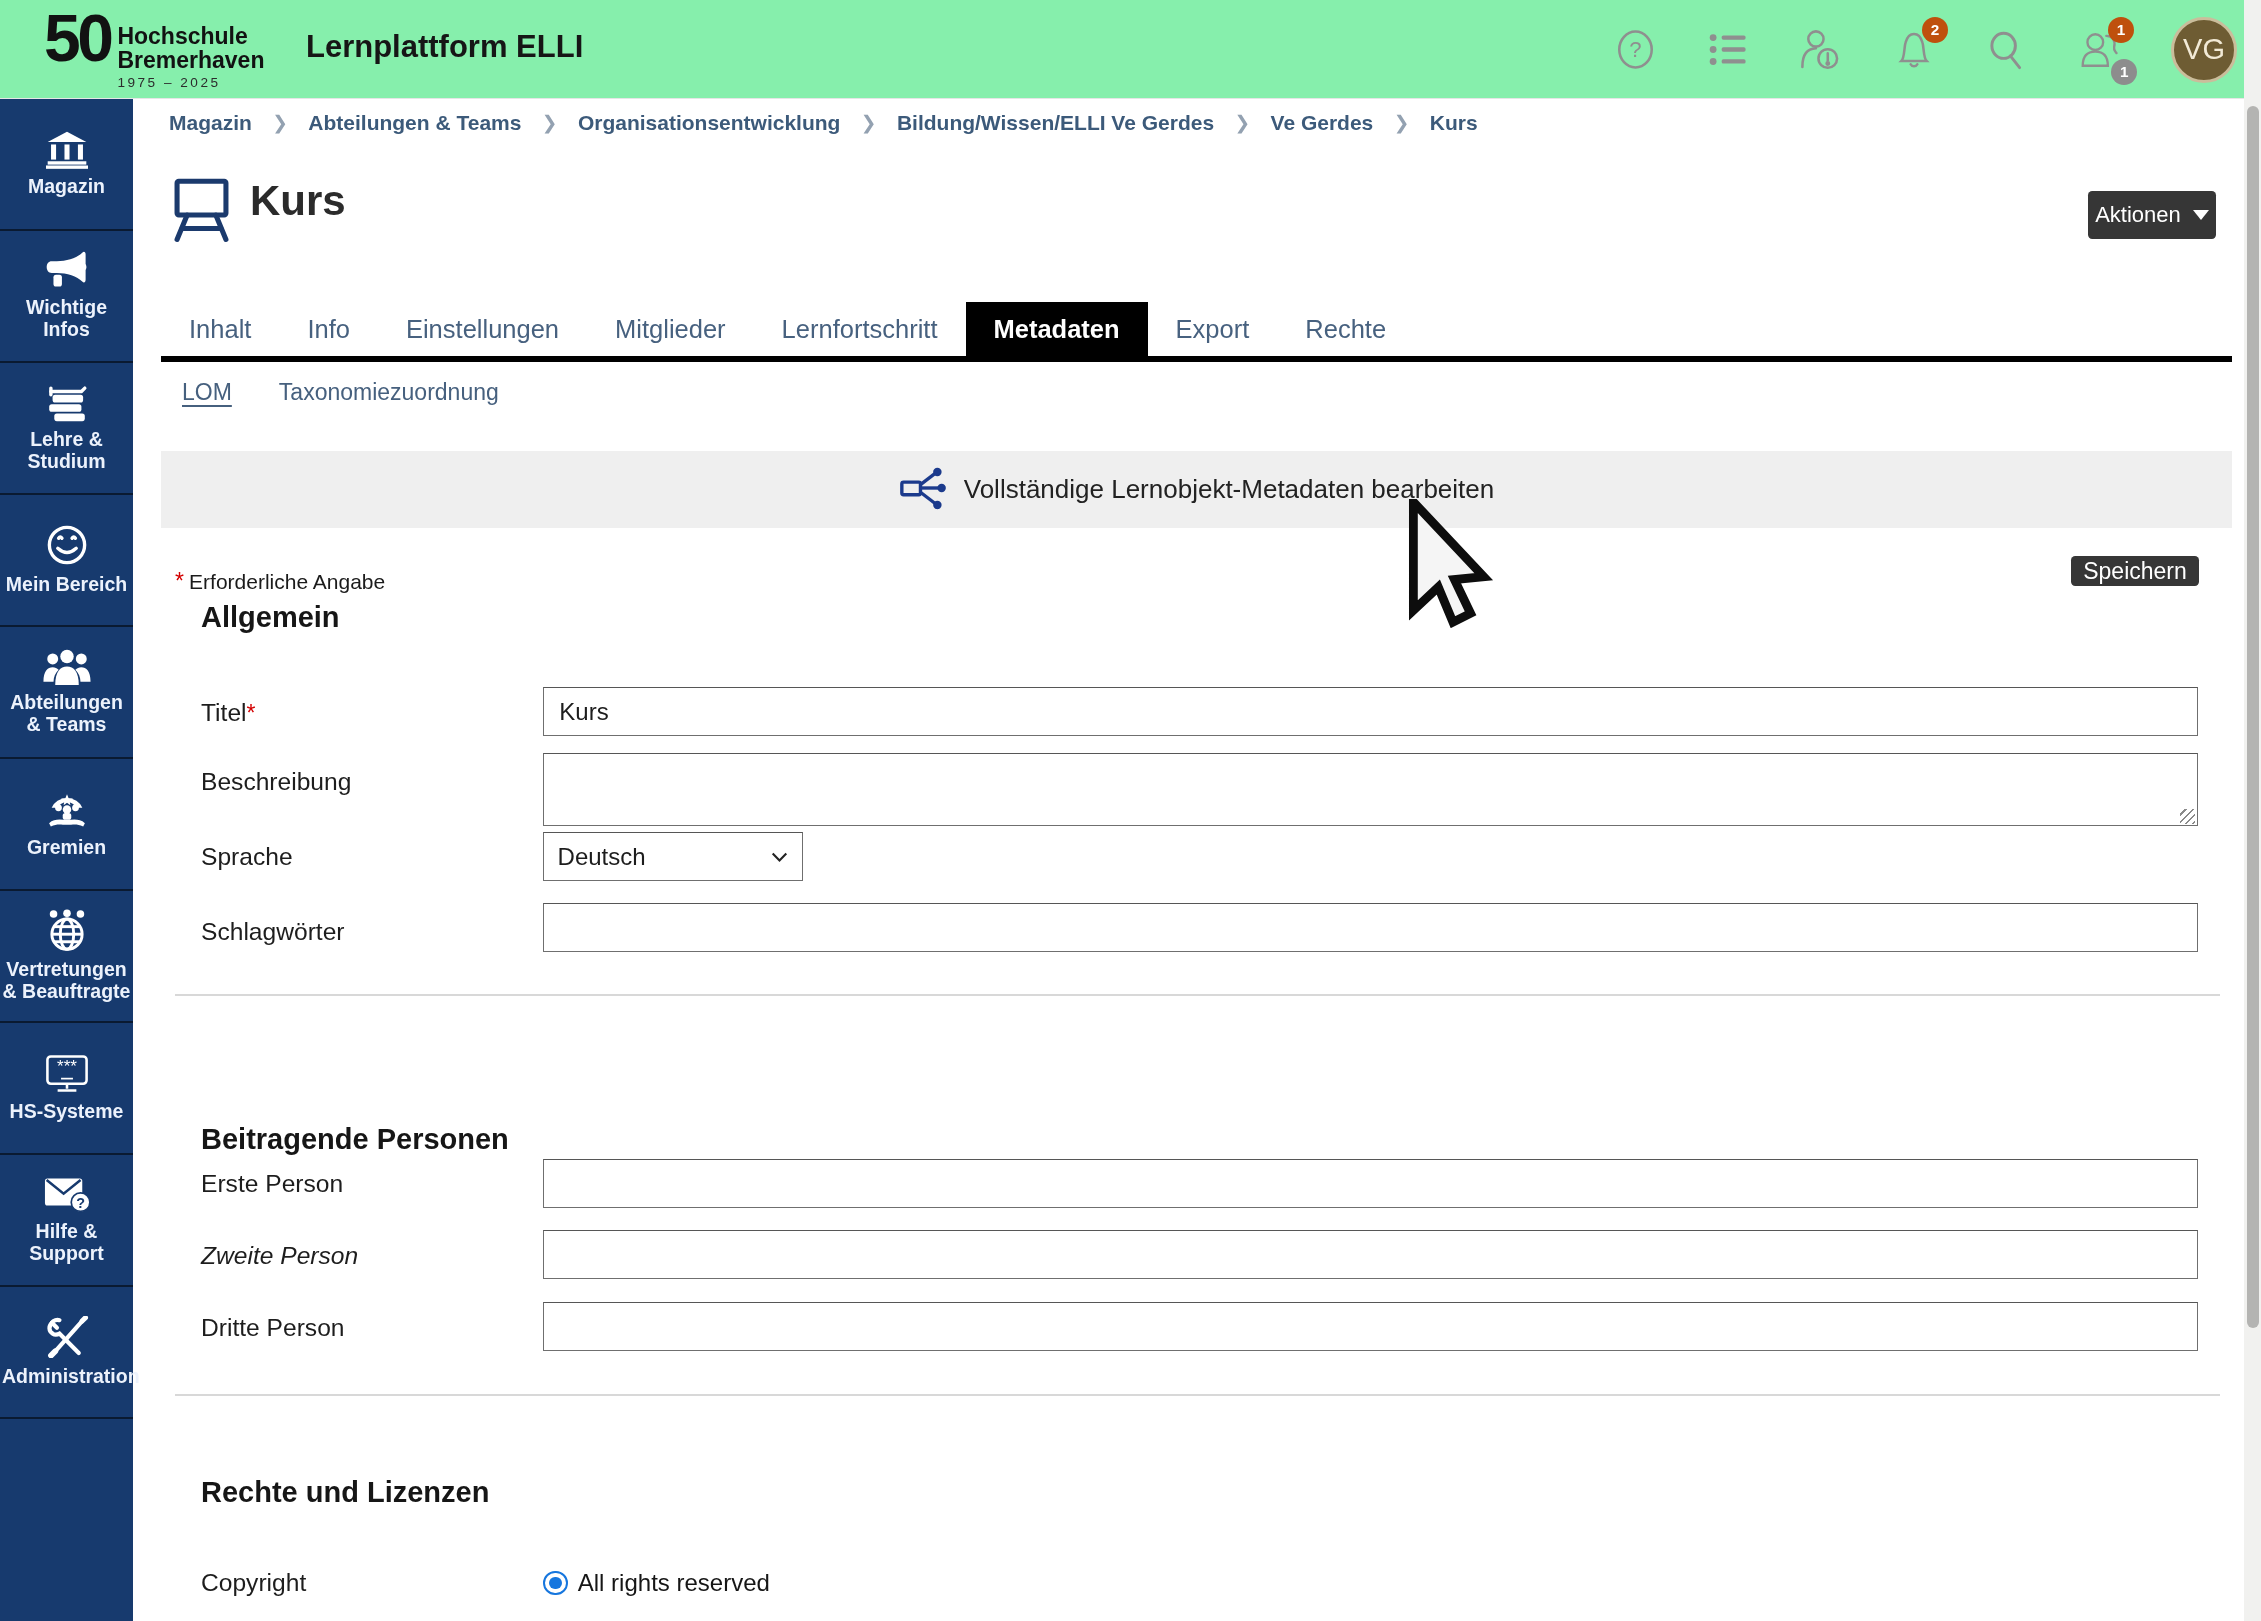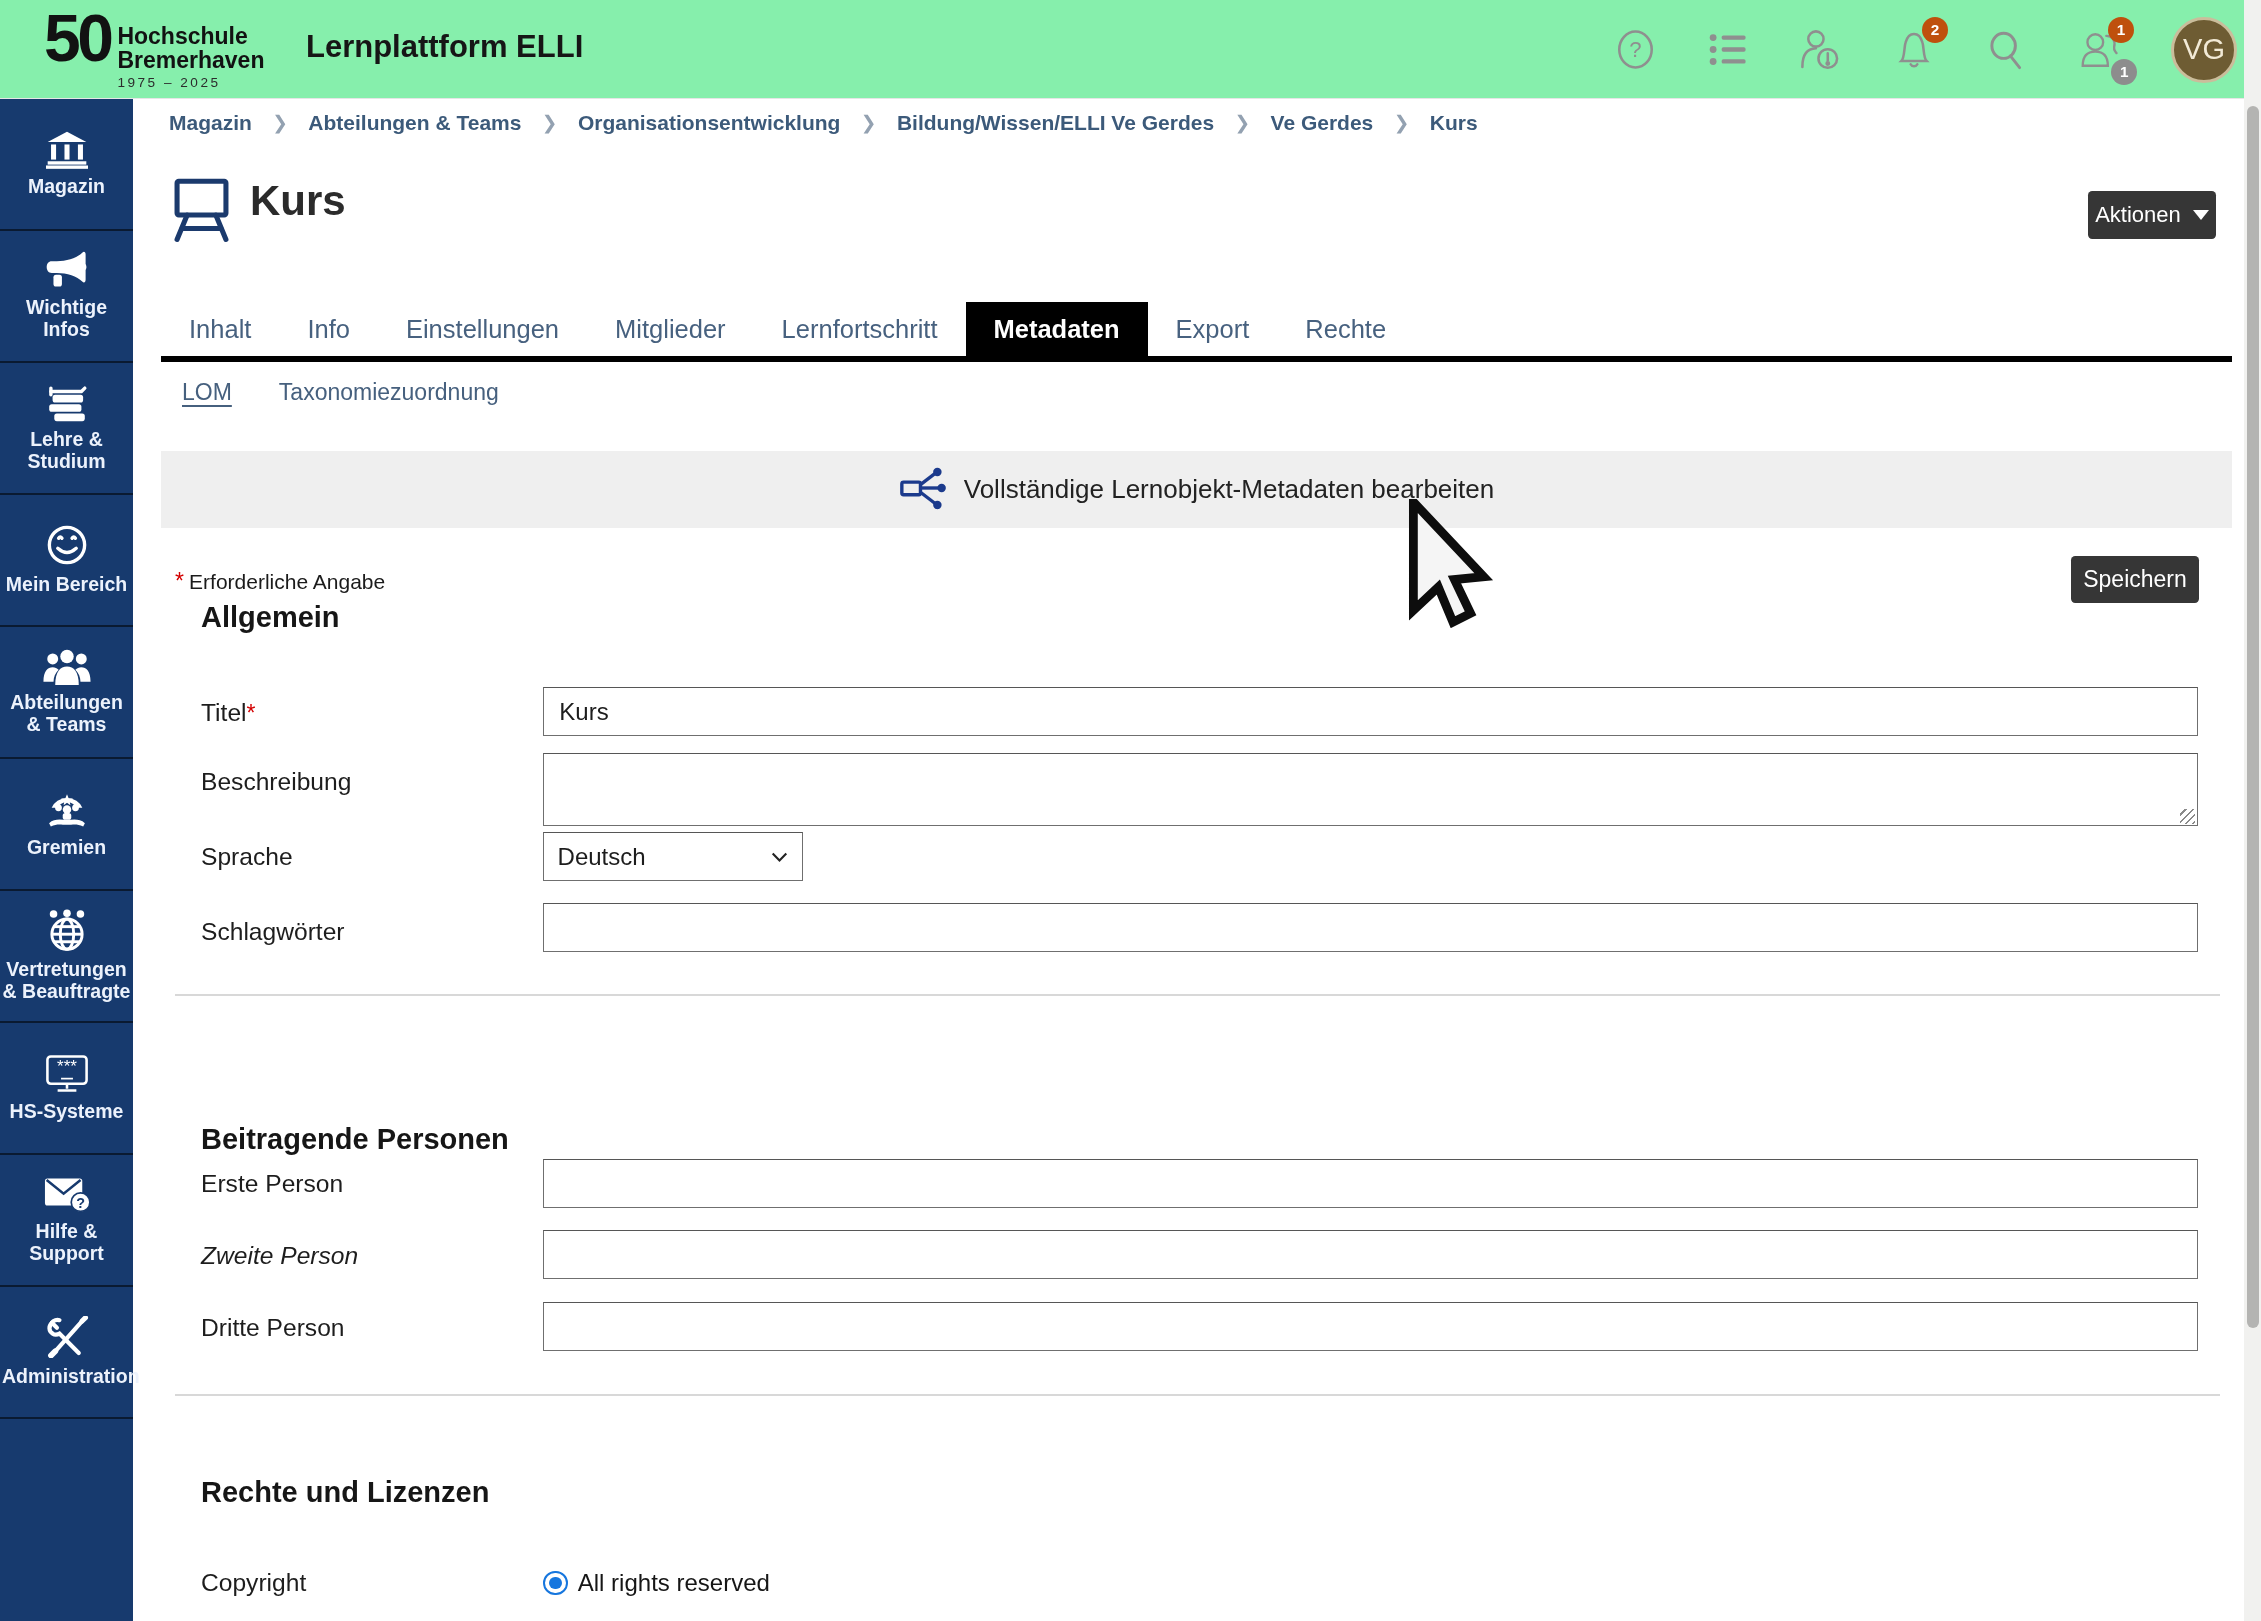--- a/index.html
+++ b/index.html
@@ -55,21 +55,21 @@
   .subtabs { position:absolute; left:49px; top:280px; display:flex; gap:47px; }
   .subtab { font-size:23px; color:#46607e; cursor:pointer; }
   .subtab.active { text-decoration:underline; text-underline-offset:5.1px; }
 
   .banner { position:absolute; left:28px; top:352px; width:2071px; height:77px; background:#efefef;
             display:flex; align-items:center; justify-content:center; gap:17px; cursor:pointer; }
   .banner-label { font-size:26px; color:#222; }
 
   .required-row { position:absolute; left:42px; top:469px; font-size:21px; color:#1b1b1b; }
   .req-star { color:#d40000; font-size:23px; margin-right:5.1px; }
-  #save-btn { position:absolute; left:1938px; top:457px; width:128px; height:47px; font-size:23px; }
+  #save-btn { position:absolute; left:1938px; top:457px; width:128px; height:30px; font-size:23px; }
 
   .section-h { position:absolute; font-size:29px; font-weight:700; color:#161616; }
   .f-label { position:absolute; left:68px; font-size:24.6px; color:#1d1d1d; }
   .f-input { position:absolute; left:410px; width:1655px; height:49px; border:1.7px solid #6f6f6f; border-top-color:#565656;
              background:#fff; font-size:24px; color:#1d1d1d; padding:0 15.3px; font-family:"Liberation Sans", sans-serif; }
   .f-textarea { position:absolute; left:410px; width:1655px; height:73px; border:1.7px solid #6f6f6f; border-top-color:#565656;
                 background:#fff; font-size:24px; padding:8.5px 15.3px; resize:none; font-family:"Liberation Sans", sans-serif; }
   .resize-grip { position:absolute; width:15.3px; height:15.3px;
                  background:repeating-linear-gradient(135deg, transparent 0 3.4px, #8a8a8a 3.4px 5.1px); }
   .f-select { position:absolute; left:410px; width:260px; height:49px; border:1.7px solid #6f6f6f; border-top-color:#565656;

